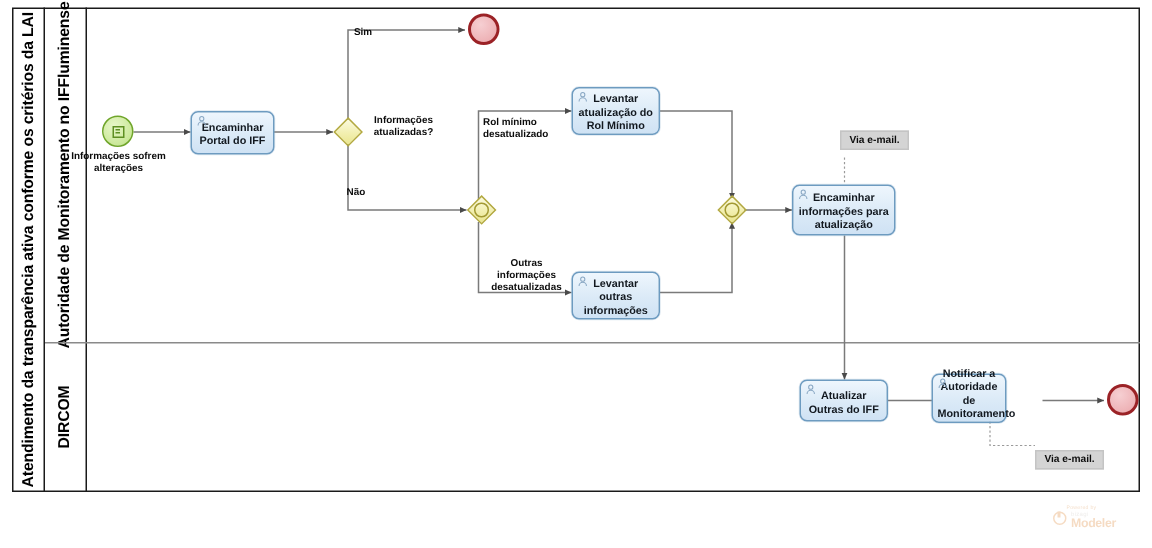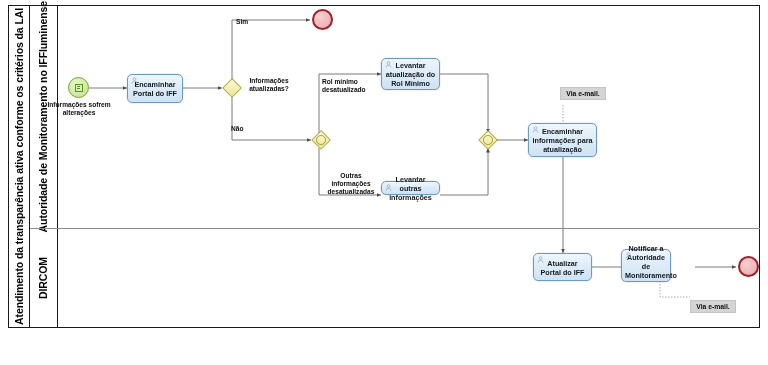--- a/index.html
+++ b/index.html
@@ -341,21 +341,21 @@
   <div class="edge-label multi" style="left:322px; top:172px; width:58px; text-align:center;">Outras informações desatualizadas</div>
 
   <div class="task" style="left:381px; top:58px; width:59px; height:32px;">
     <svg class="task-icon" viewBox="0 0 10 10">
       <circle cx="5" cy="3" r="2" fill="none" stroke="#8aa8c4" stroke-width="1"></circle>
       <path d="M1.5 9.5 a3.5 3.5 0 0 1 7 0" fill="none" stroke="#8aa8c4" stroke-width="1"></path>
     </svg>
     <span class="tasklabel">Levantar atualização do Rol Mínimo</span>
   </div>
 
-  <div class="task" style="left:381px; top:181px; width:59px; height:14px;">
+  <div class="task" style="left:381px; top:181px; width:59px; height:32px;">
     <svg class="task-icon" viewBox="0 0 10 10">
       <circle cx="5" cy="3" r="2" fill="none" stroke="#8aa8c4" stroke-width="1"></circle>
       <path d="M1.5 9.5 a3.5 3.5 0 0 1 7 0" fill="none" stroke="#8aa8c4" stroke-width="1"></path>
     </svg>
     <span class="tasklabel">Levantar outras informações</span>
   </div>
 
   <div class="gateway" style="left:478px; top:130px;">
     <div class="diamond"></div>
     <div class="inclusive-ring"></div>
@@ -371,31 +371,37 @@
       <path d="M1.5 9.5 a3.5 3.5 0 0 1 7 0" fill="none" stroke="#8aa8c4" stroke-width="1"></path>
     </svg>
     <span class="tasklabel">Encaminhar informações para atualização</span>
   </div>
 
   <div class="task" style="left:533px; top:253px; width:59px; height:28px;">
     <svg class="task-icon" viewBox="0 0 10 10">
       <circle cx="5" cy="3" r="2" fill="none" stroke="#8aa8c4" stroke-width="1"></circle>
       <path d="M1.5 9.5 a3.5 3.5 0 0 1 7 0" fill="none" stroke="#8aa8c4" stroke-width="1"></path>
     </svg>
-    <span class="tasklabel">Atualizar Portal do IFF</span>
+    <span class="tasklabel">Atualizar Outras do IFF</span>
   </div>
 
   <div class="task" style="left:621px; top:249px; width:50px; height:33px;align-items:flex-end;">
     <svg class="task-icon" viewBox="0 0 10 10">
       <circle cx="5" cy="3" r="2" fill="none" stroke="#8aa8c4" stroke-width="1"></circle>
       <path d="M1.5 9.5 a3.5 3.5 0 0 1 7 0" fill="none" stroke="#8aa8c4" stroke-width="1"></path>
     </svg>
     <span class="tasklabel">Notificar a Autoridade de Monitoramento</span>
   </div>
 
   <div class="annotation" style="left:690px; top:300px; width:46px; height:13px;">
     <span>Via e-mail.</span>
   </div>
 
   <div class="event event-end" style="left:738px; top:256px;"></div>
 
+  <div class="watermark">
+    <div class="wm-powered">Powered by</div>
+    <div class="wm-ring"></div>
+    <div class="wm-brand">bizagi</div>
+    <div class="wm-name">Modeler</div>
+  </div>
 
 </div>
 
 </body></html>

